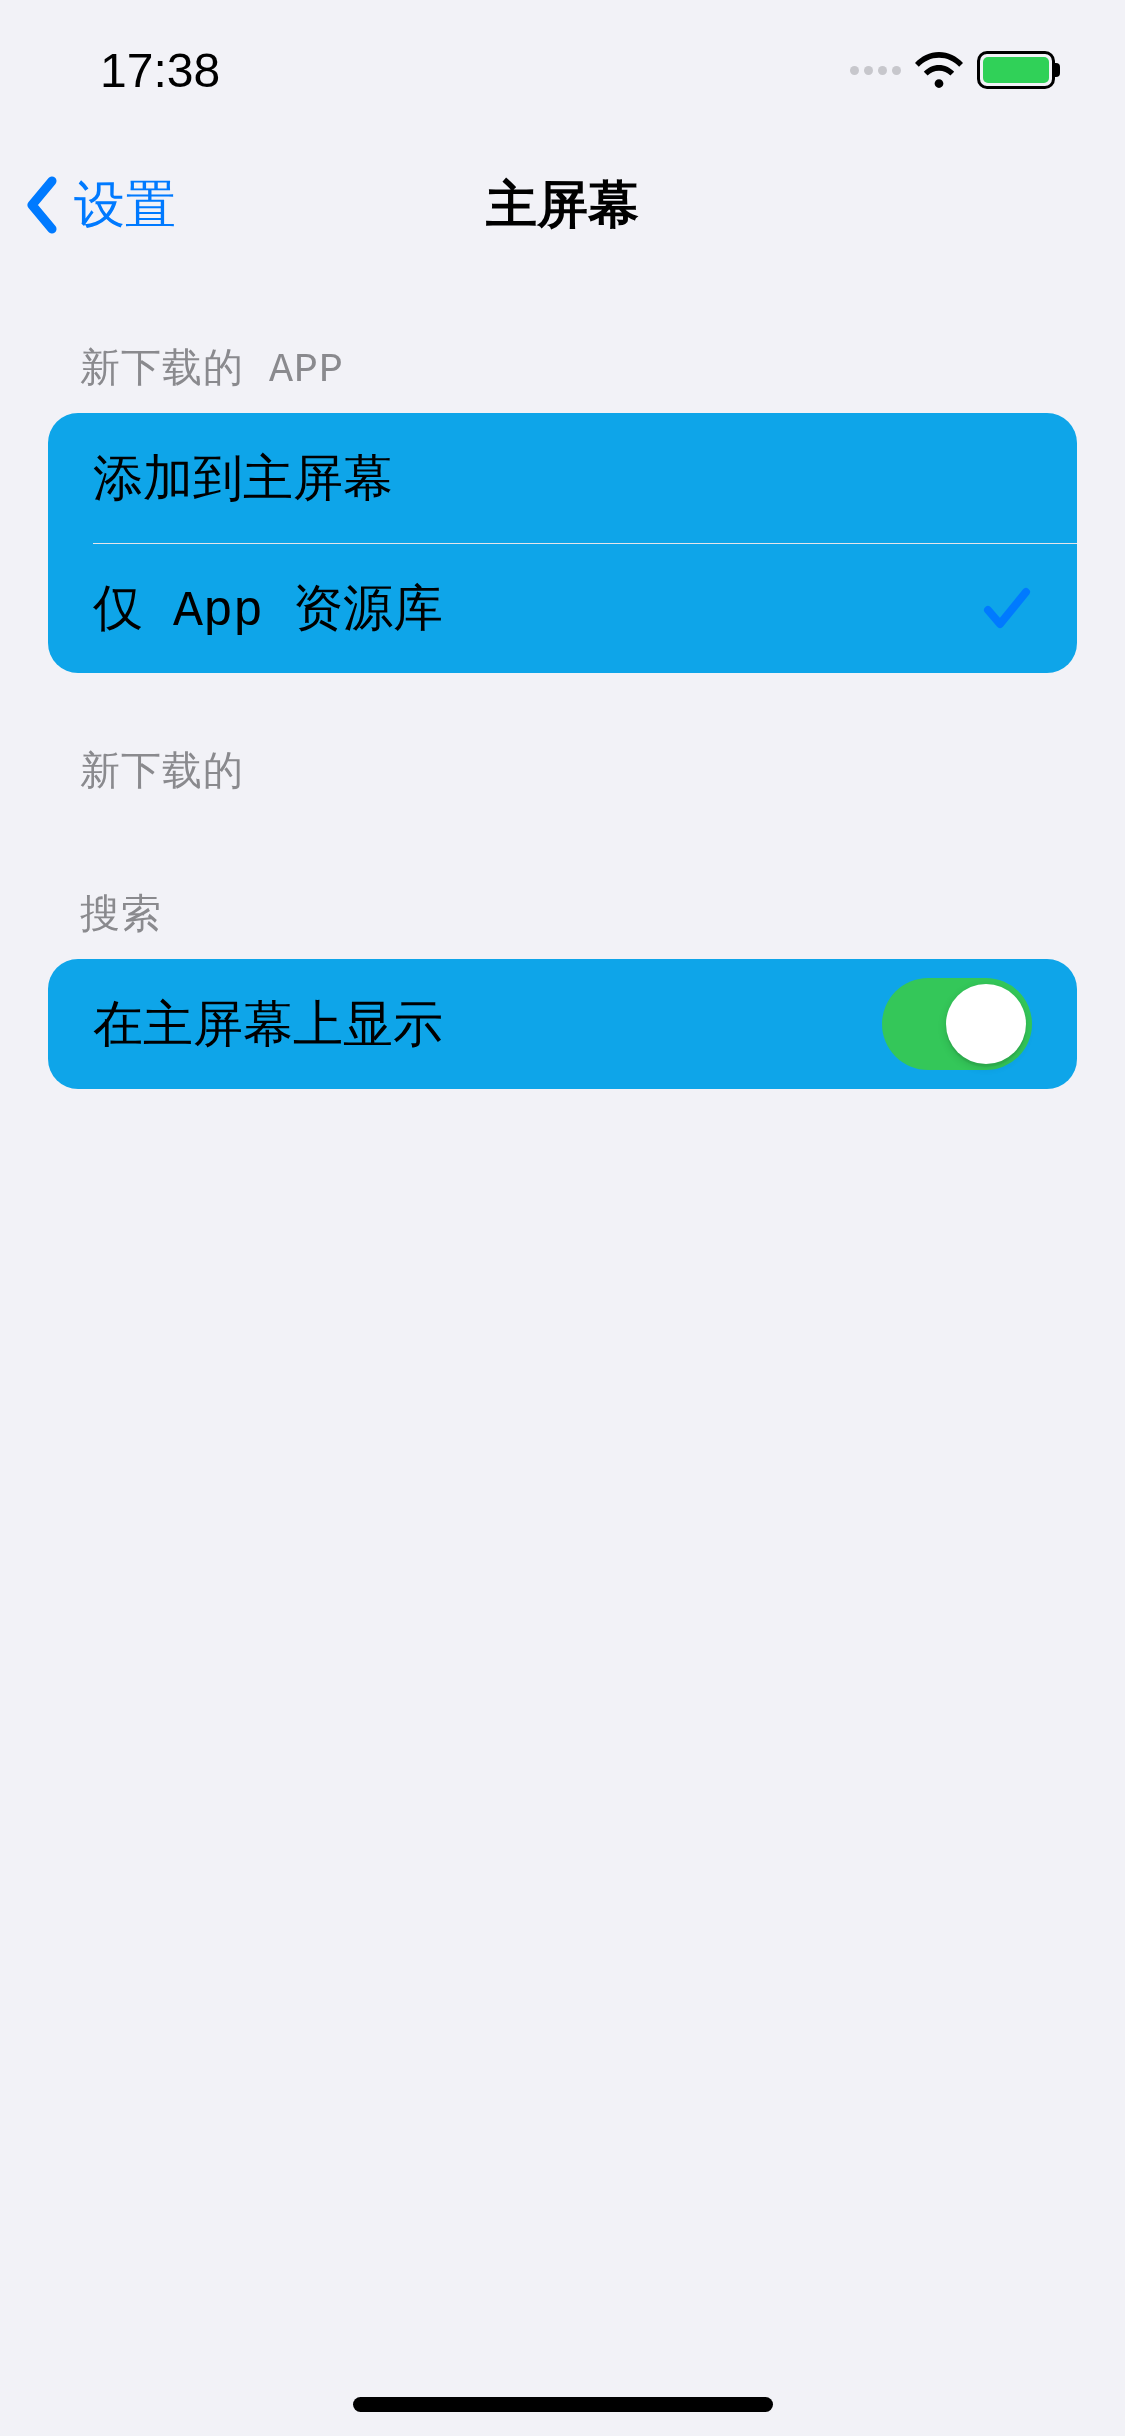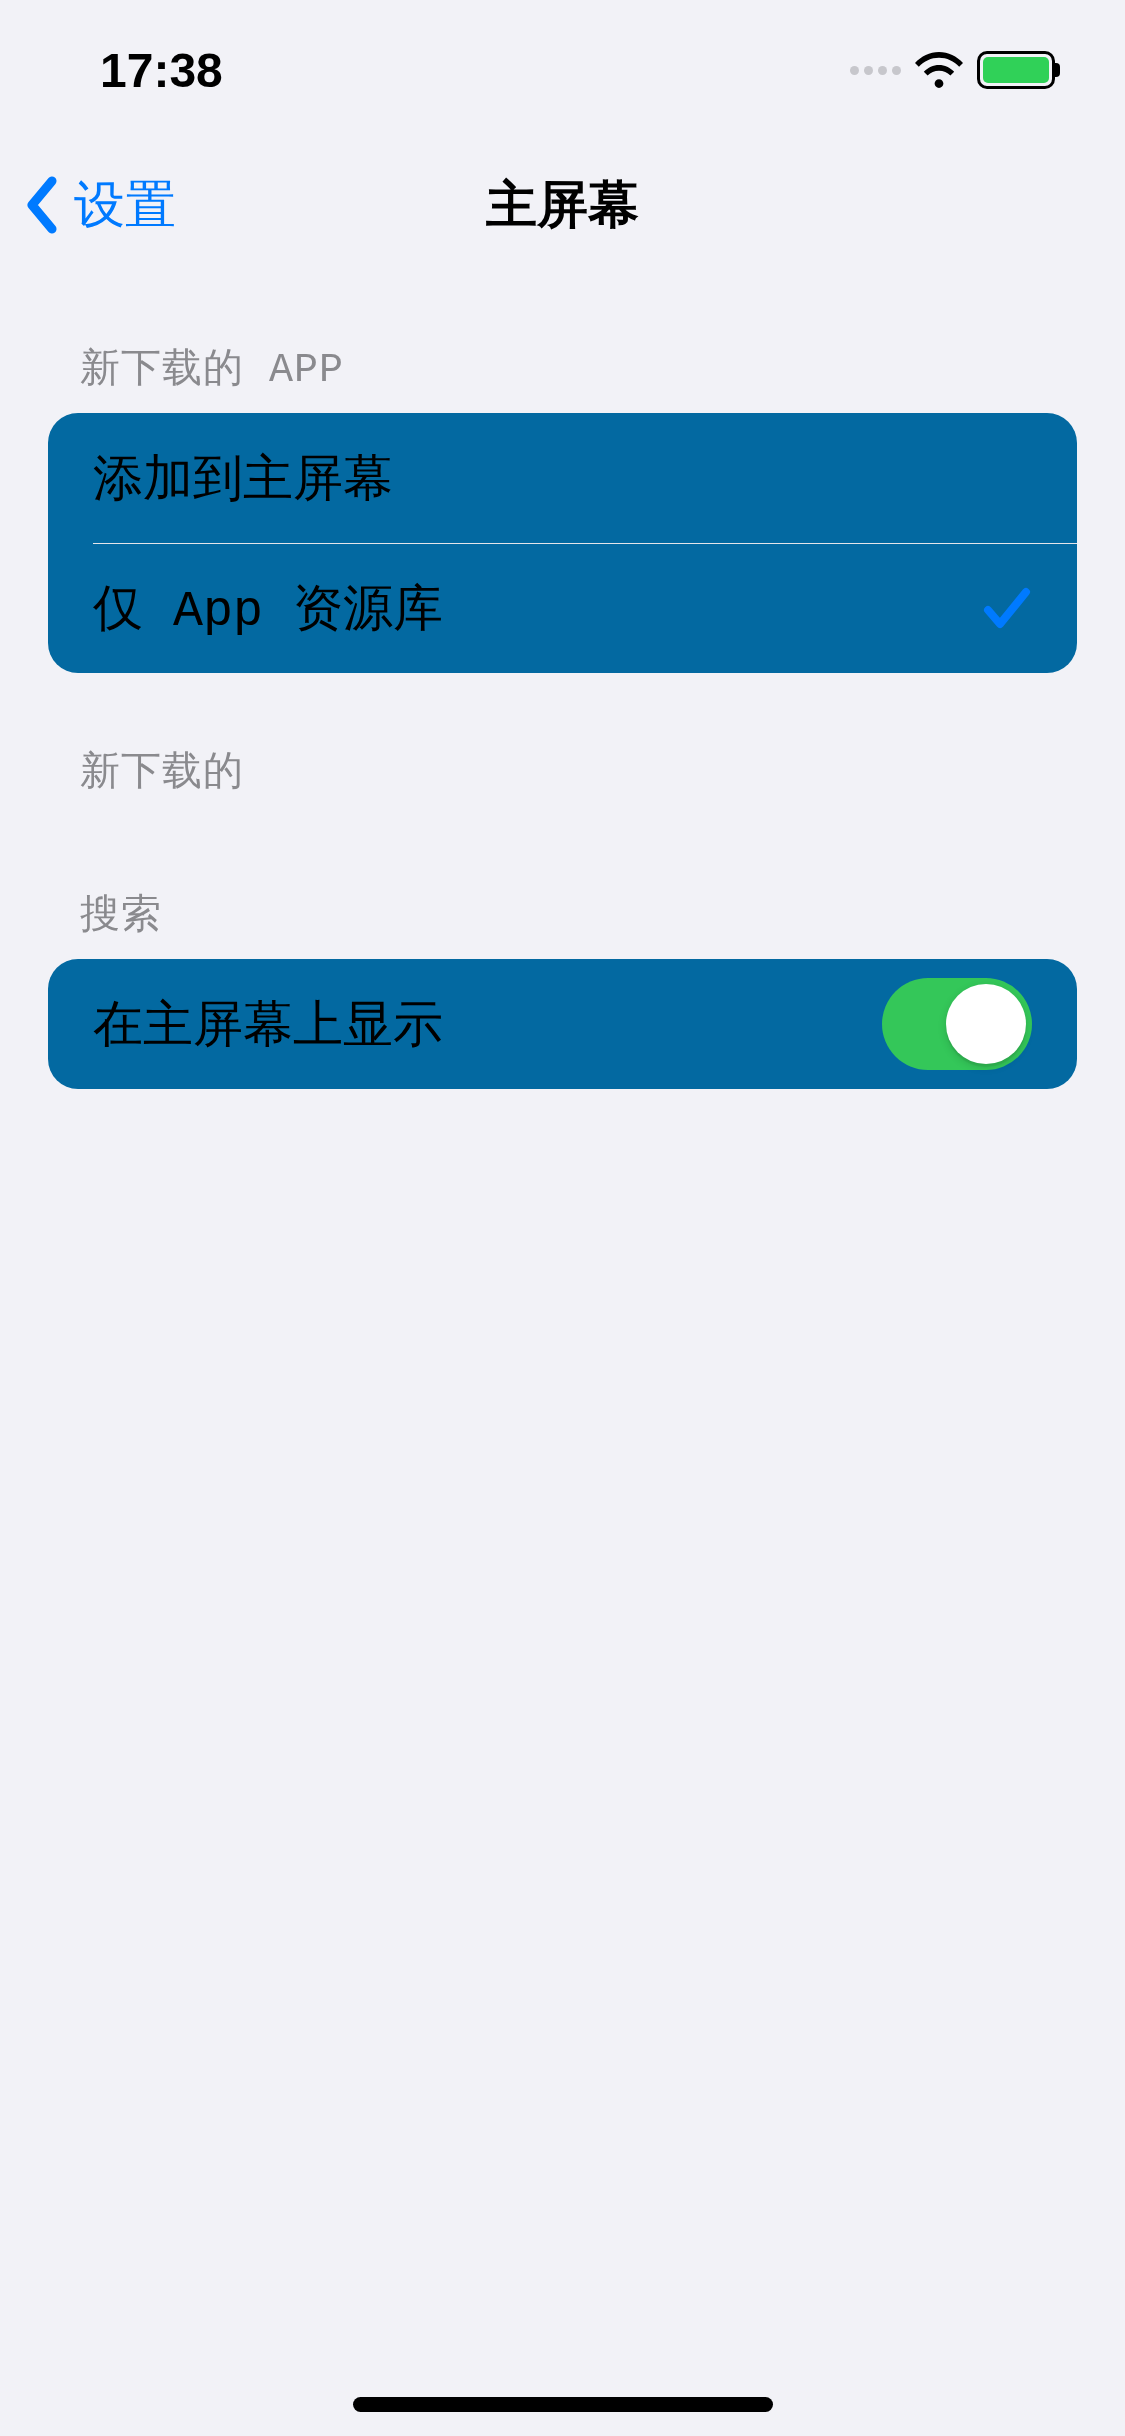--- a/index.html
+++ b/index.html
@@ -20,21 +20,21 @@
     
     .status-bar {
       height: 140px;
       display: flex;
       align-items: center;
       justify-content: space-between;
       padding: 0 70px 0 100px;
     }
     .status-time {
       font-size: 48px;
-      font-weight: 700;
+      font-weight: 400;
       letter-spacing: 0px;
     }
     .status-right {
       display: flex;
       align-items: center;
       gap: 14px;
     }
     .signal-dots {
       display: flex;
       gap: 5px;
@@ -103,21 +103,21 @@
       padding: 0 48px;
       font-family: Liberation Mono, monospace;
     }
     .section-header {
       font-size: 40px;
       color: #8a8a8e;
       padding: 70px 32px 18px;
       letter-spacing: 1px;
     }
     .group {
-      background: #0369a1;
+      background: #0ea5e9;
       border-radius: 30px;
       overflow: hidden;
     }
     .row {
       display: flex;
       align-items: center;
       justify-content: space-between;
       min-height: 130px;
       padding: 0 45px;
       font-size: 50px;

